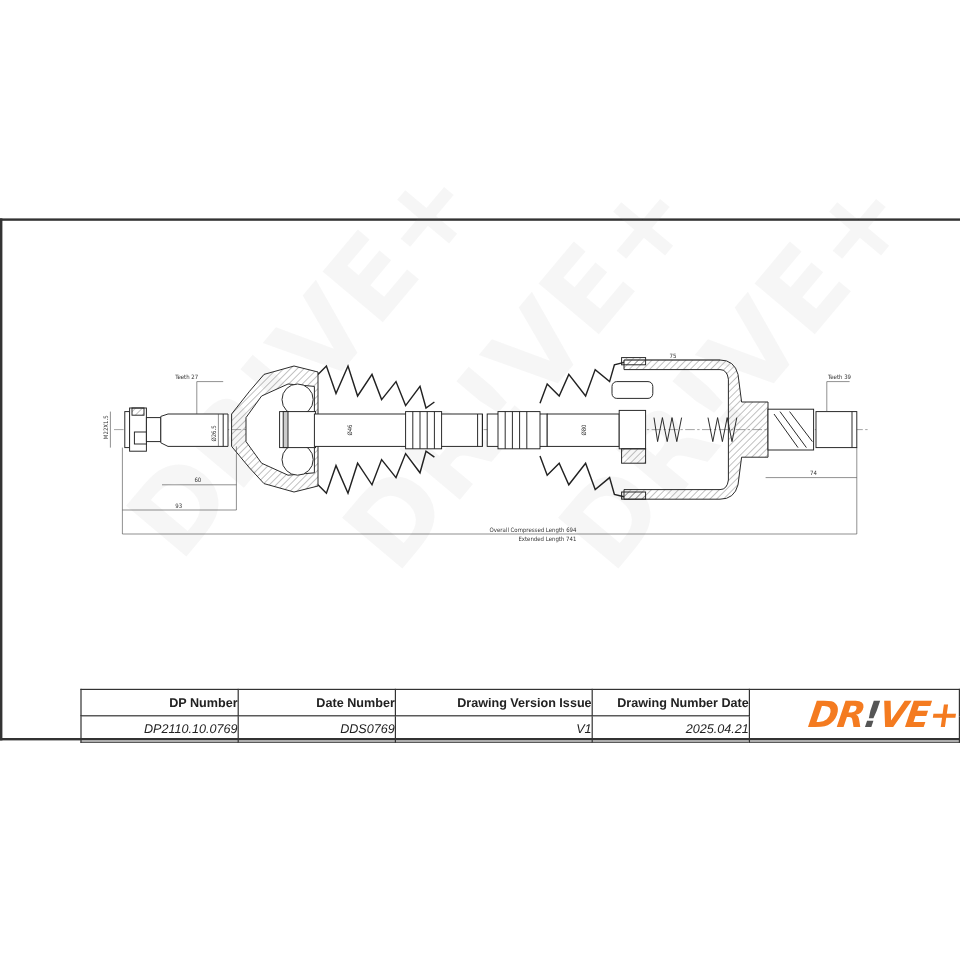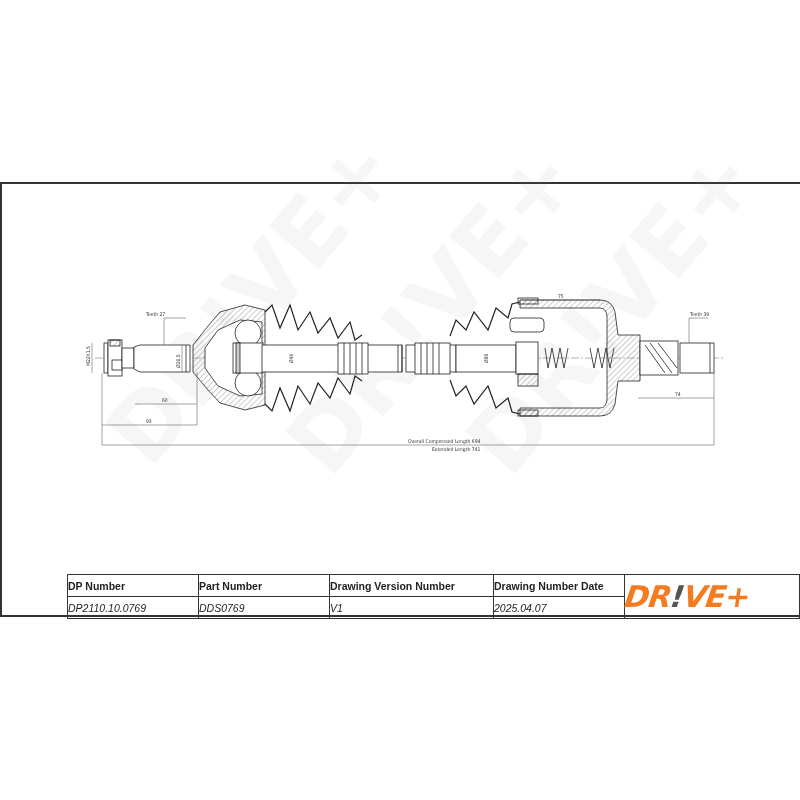--- a/index.html
+++ b/index.html
@@ -1,21 +1,21 @@
 <!DOCTYPE html>
 <html><head>
 <meta charset="utf-8">
 <style>
   html, body { margin: 0; padding: 0; background: #ffffff; }
   body { width: 800px; height: 800px; position: relative; overflow: hidden; font-family: "Liberation Sans", sans-serif; }
   .frame { position: absolute; left: 0; top: 182px; width: 802px; height: 435px; border: 2px solid #333; border-right: none; box-sizing: border-box; }
   .drawing { position: absolute; left: 0; top: 0; }
   .title-block { position: absolute; left: 67px; top: 574px; width: 733px; height: 44px; border-collapse: collapse; }
   .title-block table { border-collapse: collapse; width: 100%; height: 100%; }
-  .title-block td { border: 1px solid #333; text-align: left; font-size: 10.5px; color: #222; padding: 0; }
+  .title-block td { border: 1px solid #333; text-align: right; font-size: 10.5px; color: #222; padding: 0; }
   .title-block .hdr td.h { font-weight: bold; height: 21px; }
   .title-block .val td.v { height: 21px; font-style: italic; }
   .logo-cell { position: relative; }
   .logo { font-family: "DejaVu Sans", sans-serif; font-weight: bold; font-style: italic; font-size: 30px; color: #f47b20; letter-spacing: -1px; display: inline-block; transform: skewX(-8deg); }
   .logo .bang { color: #555; }
   .dimtxt { font-family: "DejaVu Sans Condensed", "DejaVu Sans", sans-serif; font-size: 5px; fill: #333; }
 </style>
 </head>
 <body>
 
@@ -133,28 +133,28 @@
     <text class="dimtxt" x="408" y="443">Overall Compressed Length 694</text>
     <text class="dimtxt" x="432" y="451">Extended Length 741</text>
   </g>
 </svg>
 
 <div class="title-block">
   <table>
     <tbody>
         <tr class="hdr">
       <td class="h" style="width:130px">DP Number</td>
-      <td class="h" style="width:130px">Part Number</td>
-      <td class="h" style="width:163px">Drawing Version Number</td>
+      <td class="h" style="width:130px">Date Number</td>
+      <td class="h" style="width:163px">Drawing Version Issue</td>
       <td class="h" style="width:130px">Drawing Number Date</td>
       <td rowspan="2" class="logo-cell">
         <span class="logo"><span>DR</span><span class="bang">!</span><span>VE+</span></span>
       </td>
     </tr>
     <tr class="val">
       <td class="v">DP2110.10.0769</td>
       <td class="v">DDS0769</td>
       <td class="v">V1</td>
-      <td class="v">2025.04.07</td>
+      <td class="v">2025.04.21</td>
     </tr>
   </tbody>
     </table>
 </div>
 
 </body></html>

